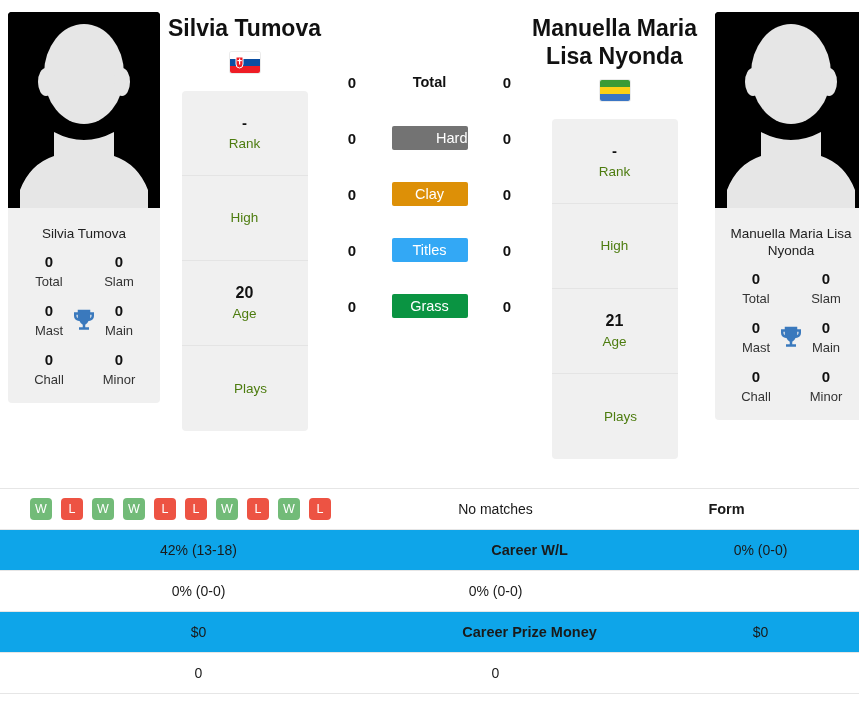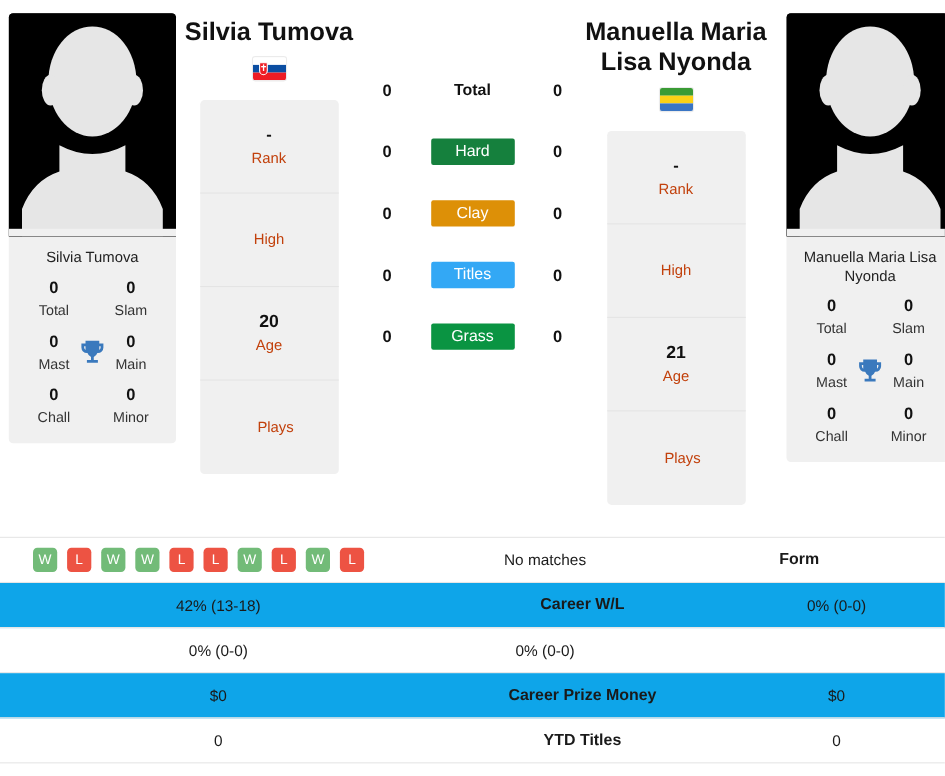--- a/index.html
+++ b/index.html
@@ -100,21 +100,21 @@
     height: 85px;
     display: flex;
     flex-direction: column;
     align-items: center;
     justify-content: center;
     border-bottom: 1px solid #e4e4e4;
   }
   .rc-row:last-child { border-bottom: none; padding-left: 12px; }
   .rc-val { font-size: 16px; font-weight: bold; color: #111; line-height: 22px; }
   .rc-val.dash { font-size: 15px; }
-  .rc-lab { font-size: 13.5px; color: #c2410c; line-height: 20px; }
+  .rc-lab { font-size: 13.5px; color: #4d7c0f; line-height: 20px; }
 
   
   .surface-col {
     width: 185px;
     flex: 0 0 185px;
     padding-top: 54px;
   }
   .s-row {
     display: flex;
     align-items: center;
@@ -256,21 +256,21 @@
   </div>
 
   <div class="surface-col">
     <div class="s-row">
       <div class="s-num">0</div>
       <div class="s-badge plain">Total</div>
       <div class="s-num">0</div>
     </div>
     <div class="s-row">
       <div class="s-num">0</div>
-      <div class="s-badge colored" id="badge-1" style="background: #15803d;">Hard</div>
+      <div class="s-badge colored" id="badge-1" style="background: #737373; text-align: right;">Hard</div>
       <div class="s-num">0</div>
     </div>
     <div class="s-row">
       <div class="s-num">0</div>
       <div class="s-badge colored" id="badge-2" style="background: rgb(221, 144, 7);">Clay</div>
       <div class="s-num">0</div>
     </div>
     <div class="s-row">
       <div class="s-num">0</div>
       <div class="s-badge colored" id="badge-3" style="background: rgb(51, 168, 245);">Titles</div>
@@ -384,16 +384,15 @@
     <div class="tcell left">0% (0-0)</div>
     <div class="tcell right">0% (0-0)</div>
   </div>
   <div class="trow alt">
     <div class="tcell left">$0</div>
     <div class="tcell mid">Career Prize Money</div>
     <div class="tcell right">$0</div>
   </div>
   <div class="trow">
     <div class="tcell left">0</div>
-    <div class="tcell mid">YTD Titles</div>
     <div class="tcell right">0</div>
   </div>
 </div>
 
 </body></html>

